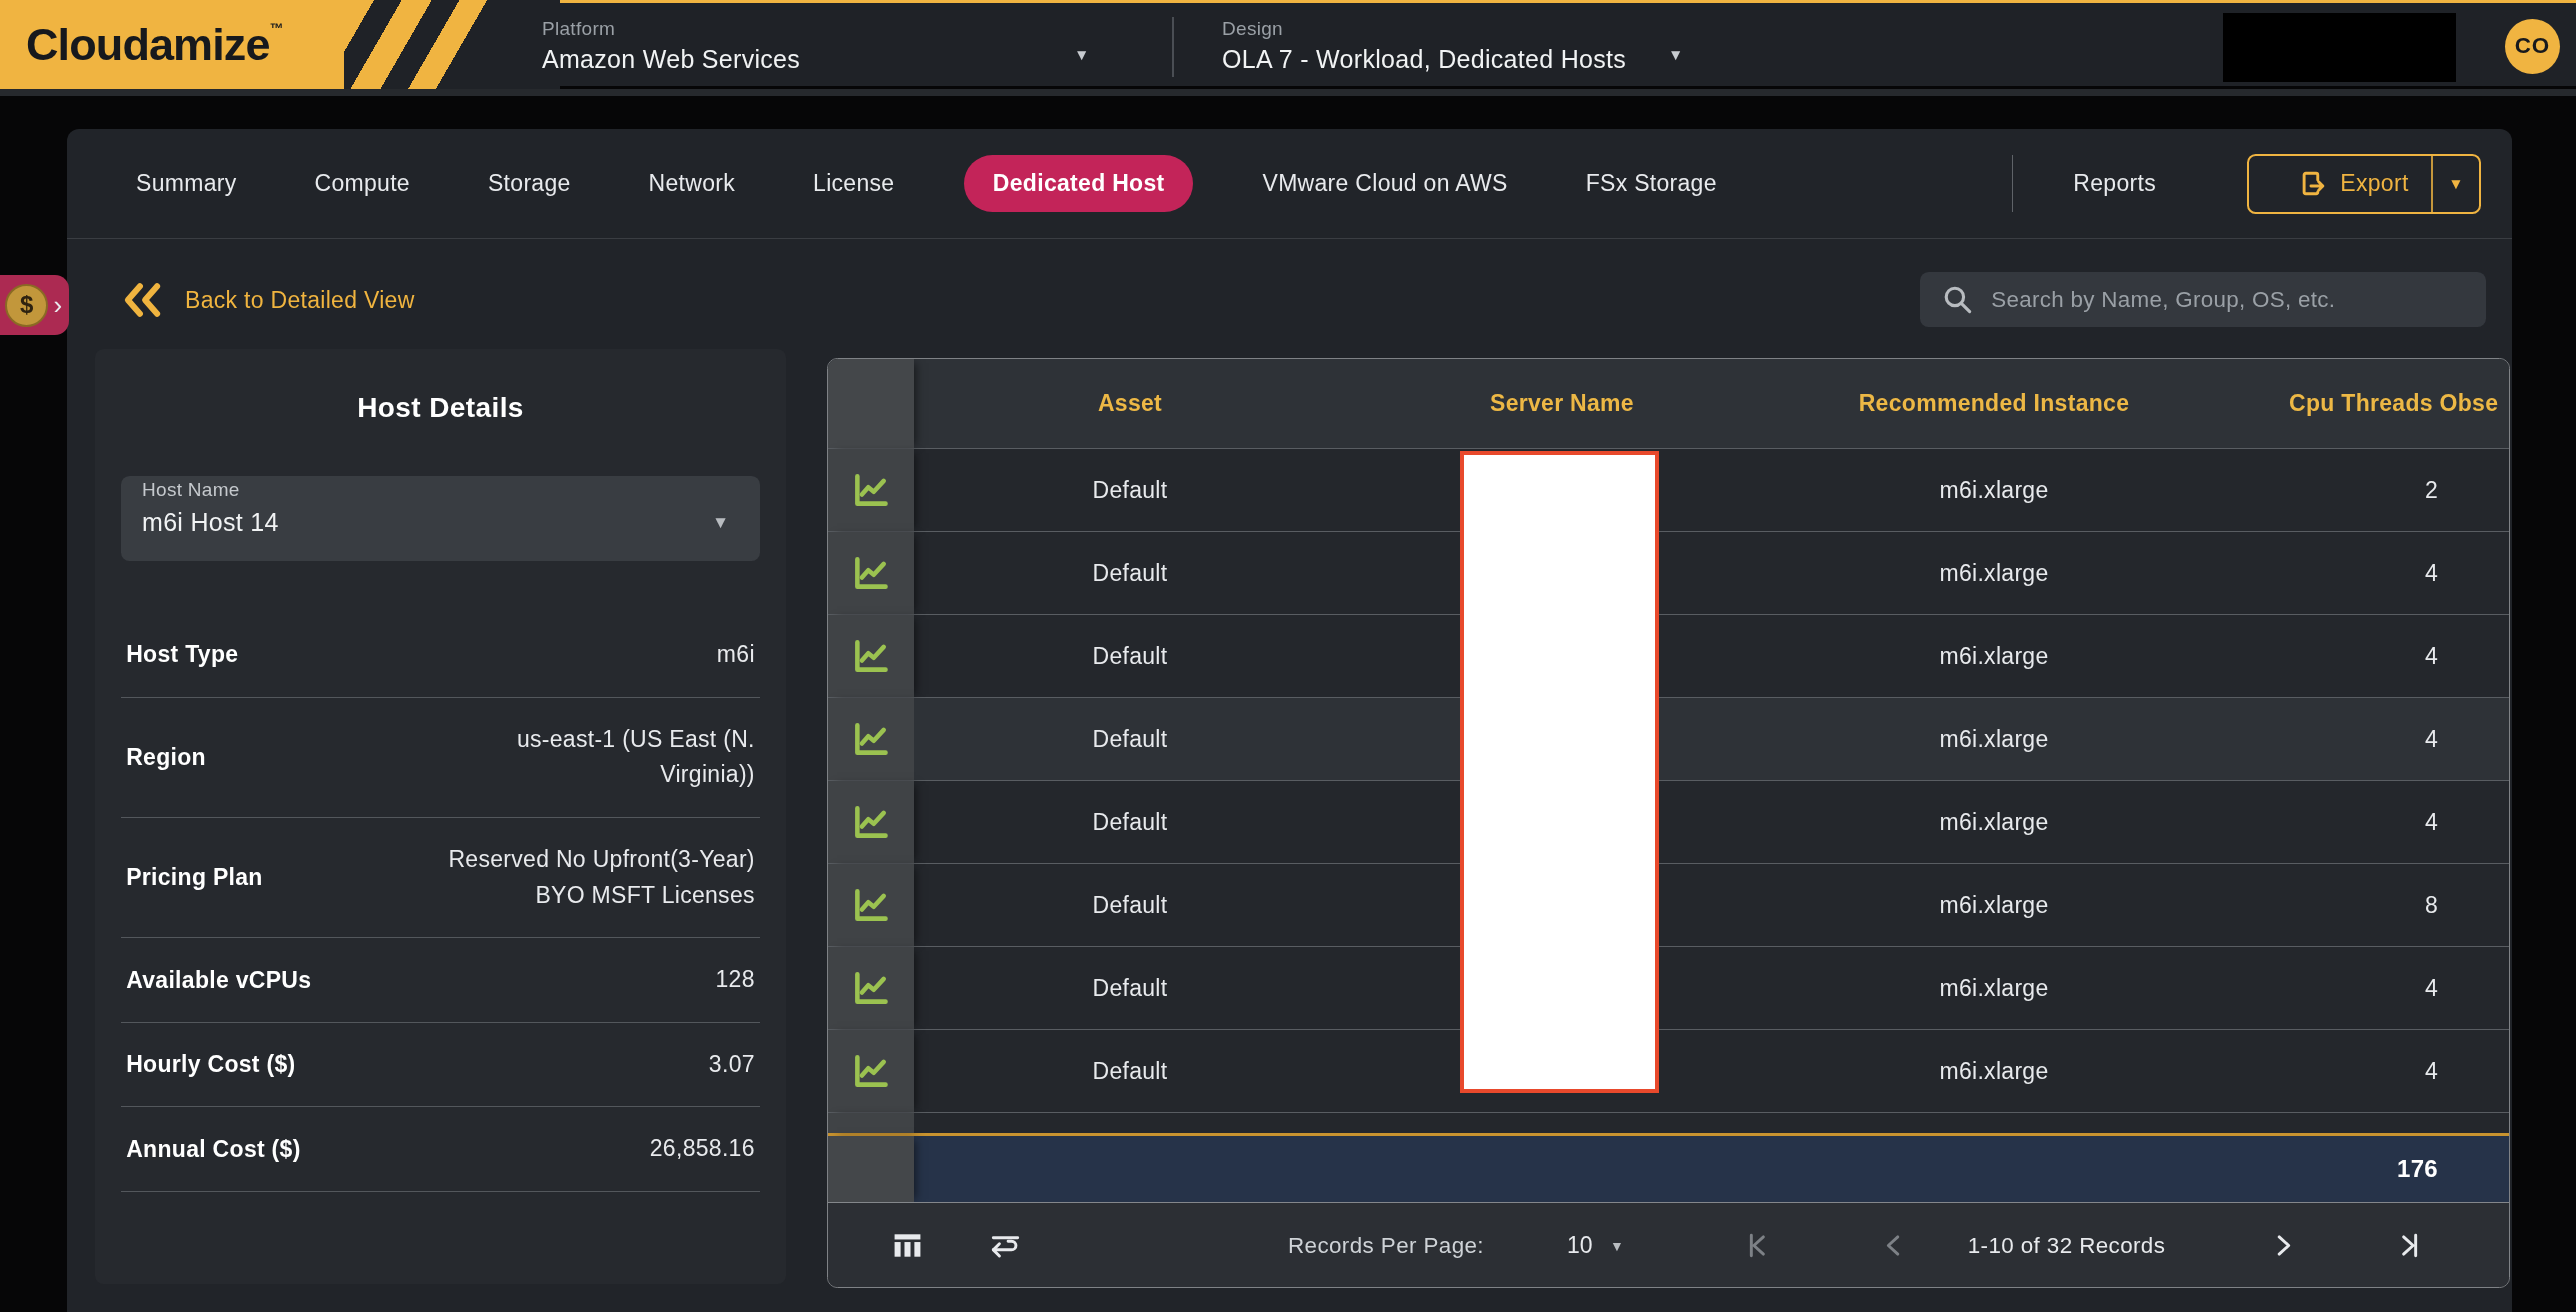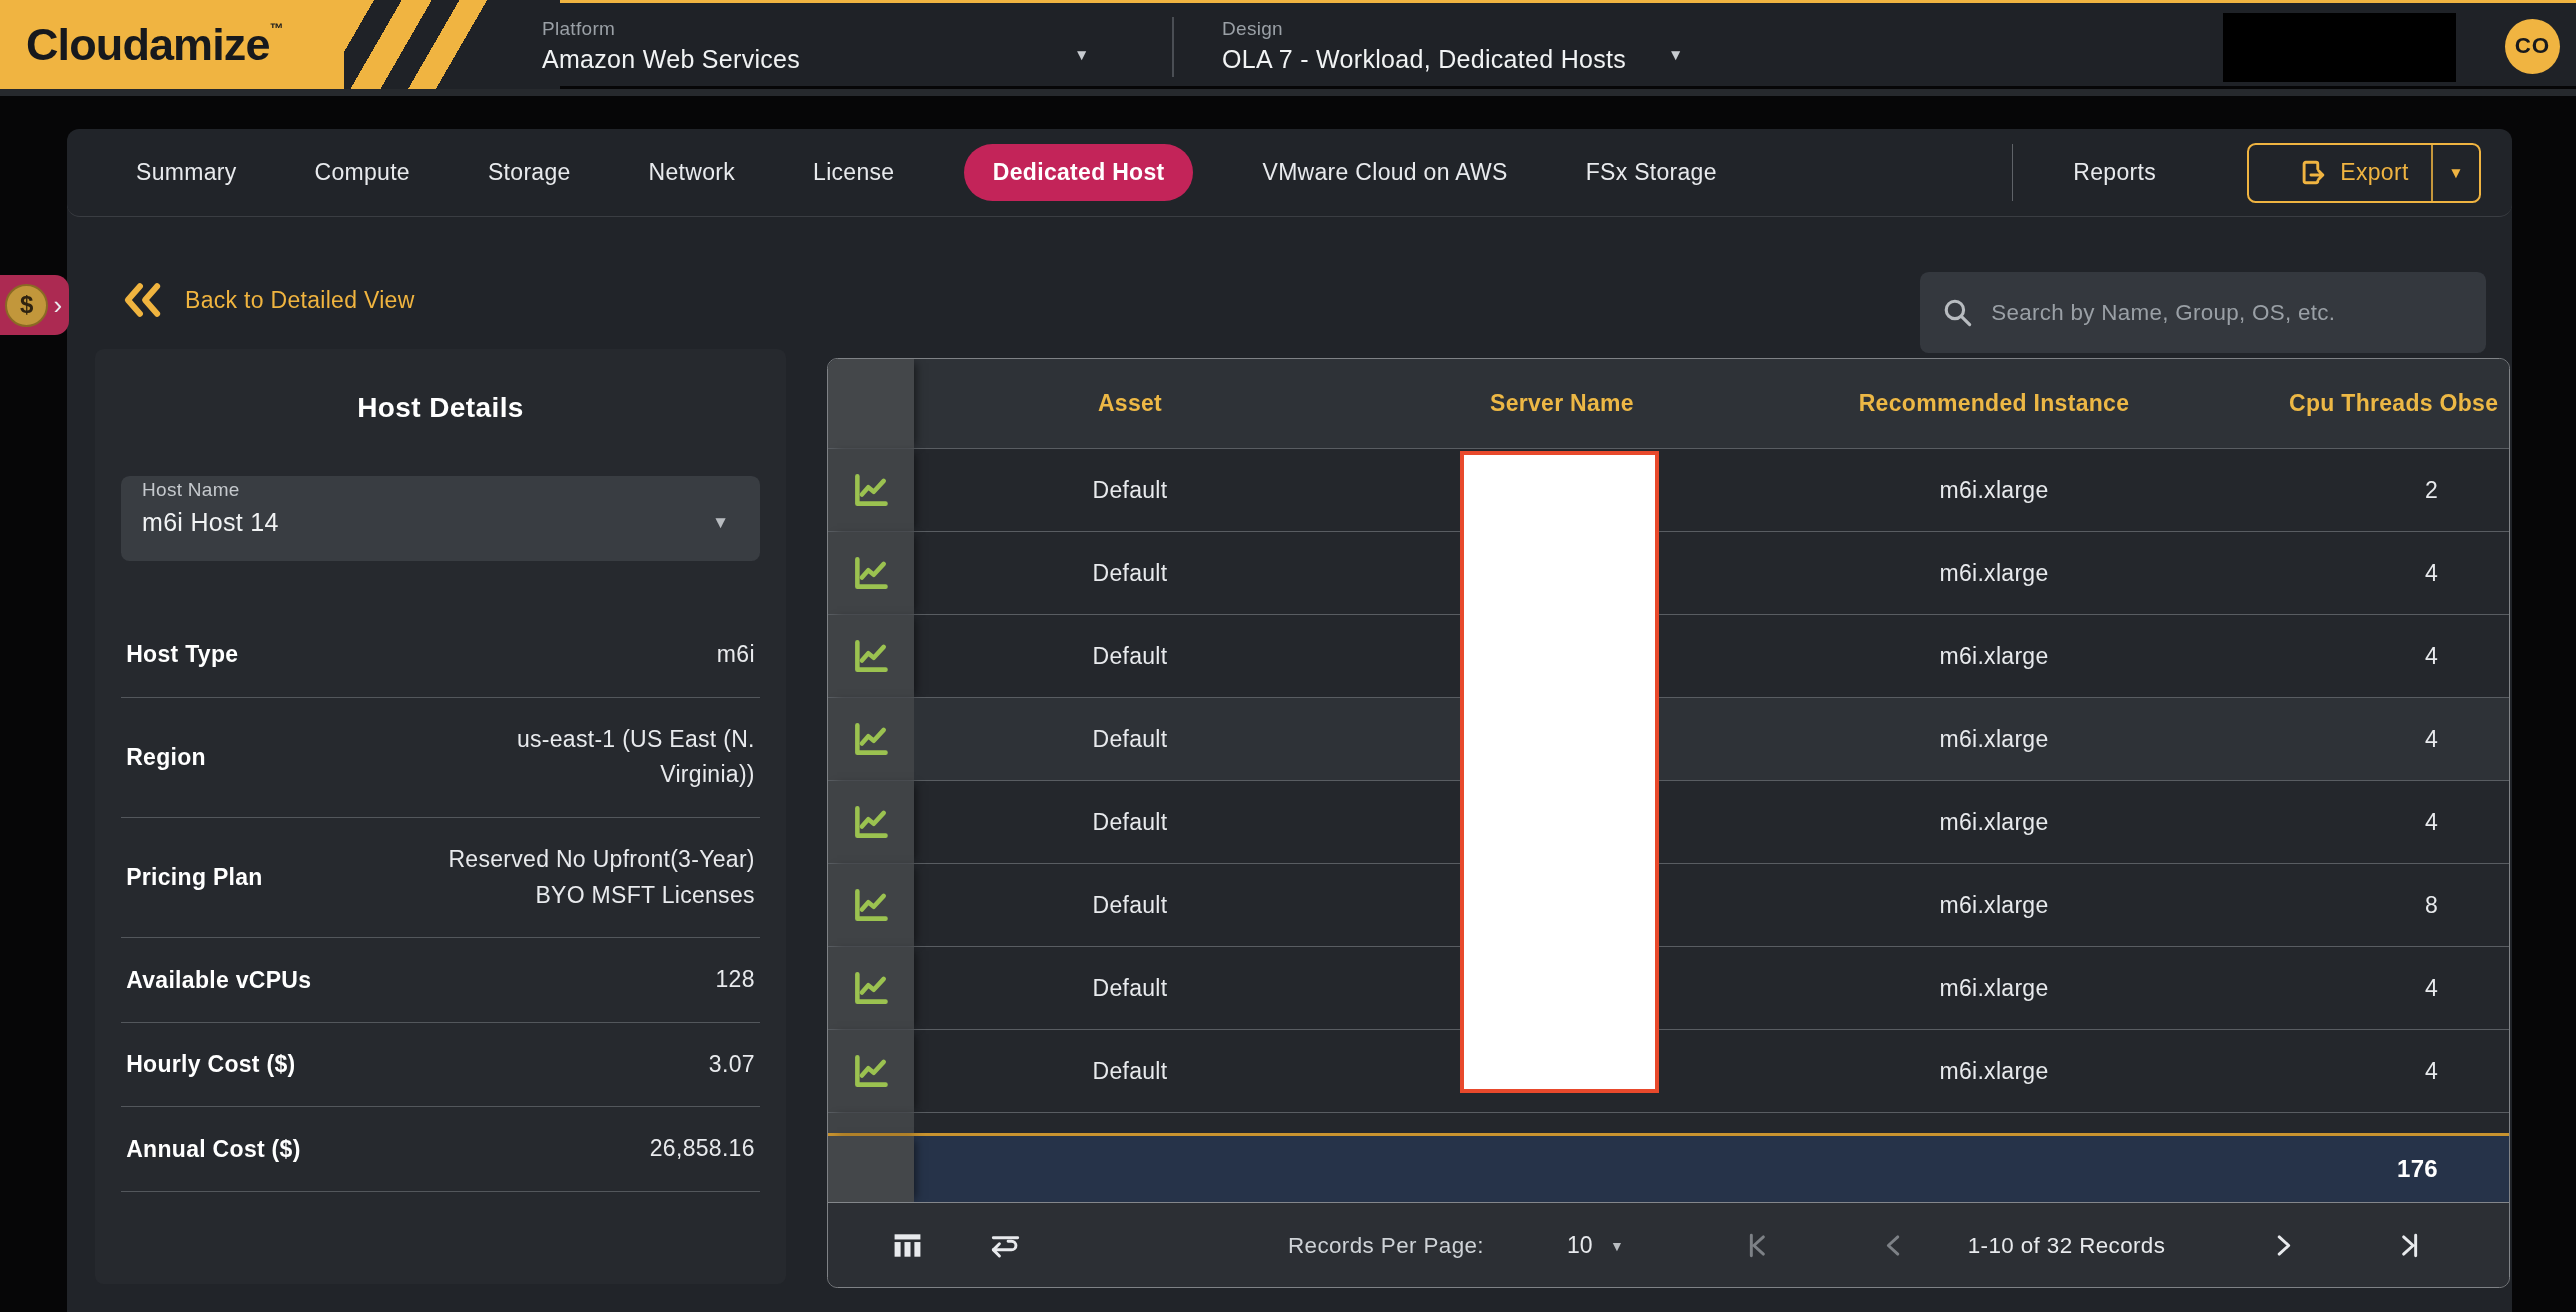--- a/index.html
+++ b/index.html
@@ -20,37 +20,37 @@
   .tb-caret { position:absolute; top:43px; font-size:15.5px; color:#c7cbd0; }
   .tb-divider { position:absolute; left:1172px; top:14px; width:1.7px; height:60px; background:#4a4e54; }
   .redaction-black { position:absolute; left:2223px; top:10.4px; width:233px; height:69px; background:#000; }
   .avatar { position:absolute; left:2505px; top:15.5px; width:55px; height:55px; border-radius:50%; background:#F0B441;
     display:flex; align-items:center; justify-content:center; font-size:22.4px; font-weight:600; color:#17191d; letter-spacing:0.9px; }
 
   
   .container { position:absolute; left:67px; top:129px; width:2445px; height:1183px; background:#212429; border-radius:12px 12px 0 0; }
 
   
-  .nav-row { position:absolute; left:0; top:0; width:100%; height:88px; display:flex; align-items:center;
-    padding:0 31px 0 69px; border-bottom:1.7px solid #3a3d42;border-radius:13px; }
+  .nav-row { position:absolute; left:0; top:0; width:100%; height:110px; display:flex; align-items:center;
+    padding:0 31px 0 69px; border-bottom:1.7px solid #3a3d42; }
   .tab { background:none; border:none; font-family:inherit; font-size:23px; color:#E8EAED; letter-spacing:0.3px; cursor:pointer; margin-right:78px; white-space:nowrap; }
   .tab.pill { background:#C32459; color:#fff; font-weight:600; padding:14.7px 29px; border-radius:862px; margin-left:-8.6px; margin-right:69px; }
   .nav-right { margin-left:auto; display:flex; align-items:center; }
   .nav-vdivider { width:1.7px; height:57px; background:#5f6368; margin-right:60px; }
   .reports { margin-right:91px; }
   .export-btn { display:flex; align-items:center; height:60px; border:2.6px solid #F0B441; border-radius:8.6px; background:none; cursor:pointer; font-family:inherit;padding-left:33px; }
   .export-main { display:flex; align-items:center; gap:12px; padding:0 22.4px 0 17.3px; }
   .export-label { font-size:23px; color:#F0B441; letter-spacing:0.3px; }
   .export-sep { width:1.7px; height:100%; background:#F0B441; opacity:.8; }
   .export-caret { padding:0 15.5px; color:#F0B441; font-size:15.5px; }
 
   
   .back-link { position:absolute; left:54px; top:152px; display:flex; align-items:center; gap:21px; color:#F0B43F; cursor:pointer; }
   .back-label { font-size:23px; letter-spacing:0.3px; }
-  .search-box { position:absolute; right:26px; top:143px; width:566px; height:81px; background:#34383e; border-radius:8.6px;
+  .search-box { position:absolute; right:26px; top:143px; width:566px; height:55px; background:#34383e; border-radius:8.6px;
     display:flex; align-items:center; padding:0 21px; gap:17.3px; }
   .search-input { flex:1; background:none; border:none; outline:none; font-family:inherit; font-size:22.4px; color:#E8EAED; letter-spacing:0.3px; }
   .search-input::placeholder { color:#9aa0a6; }
 
   
   .side-tab { position:absolute; left:0; top:275px; width:69px; height:60px; background:#AC2A52; border-radius:0 14px 14px 0;
     display:flex; align-items:center; cursor:pointer; }
   .dollar-circle { width:43px; height:43px; border-radius:50%; background:#C2973B; border:2.6px solid #8a6a24; margin-left:5.2px;
     display:flex; align-items:center; justify-content:center; font-size:24px; font-weight:700; color:#2e2310; }
   .side-chevron { color:#e8eaed; font-size:26px; margin-left:5.2px; line-height:1; }

